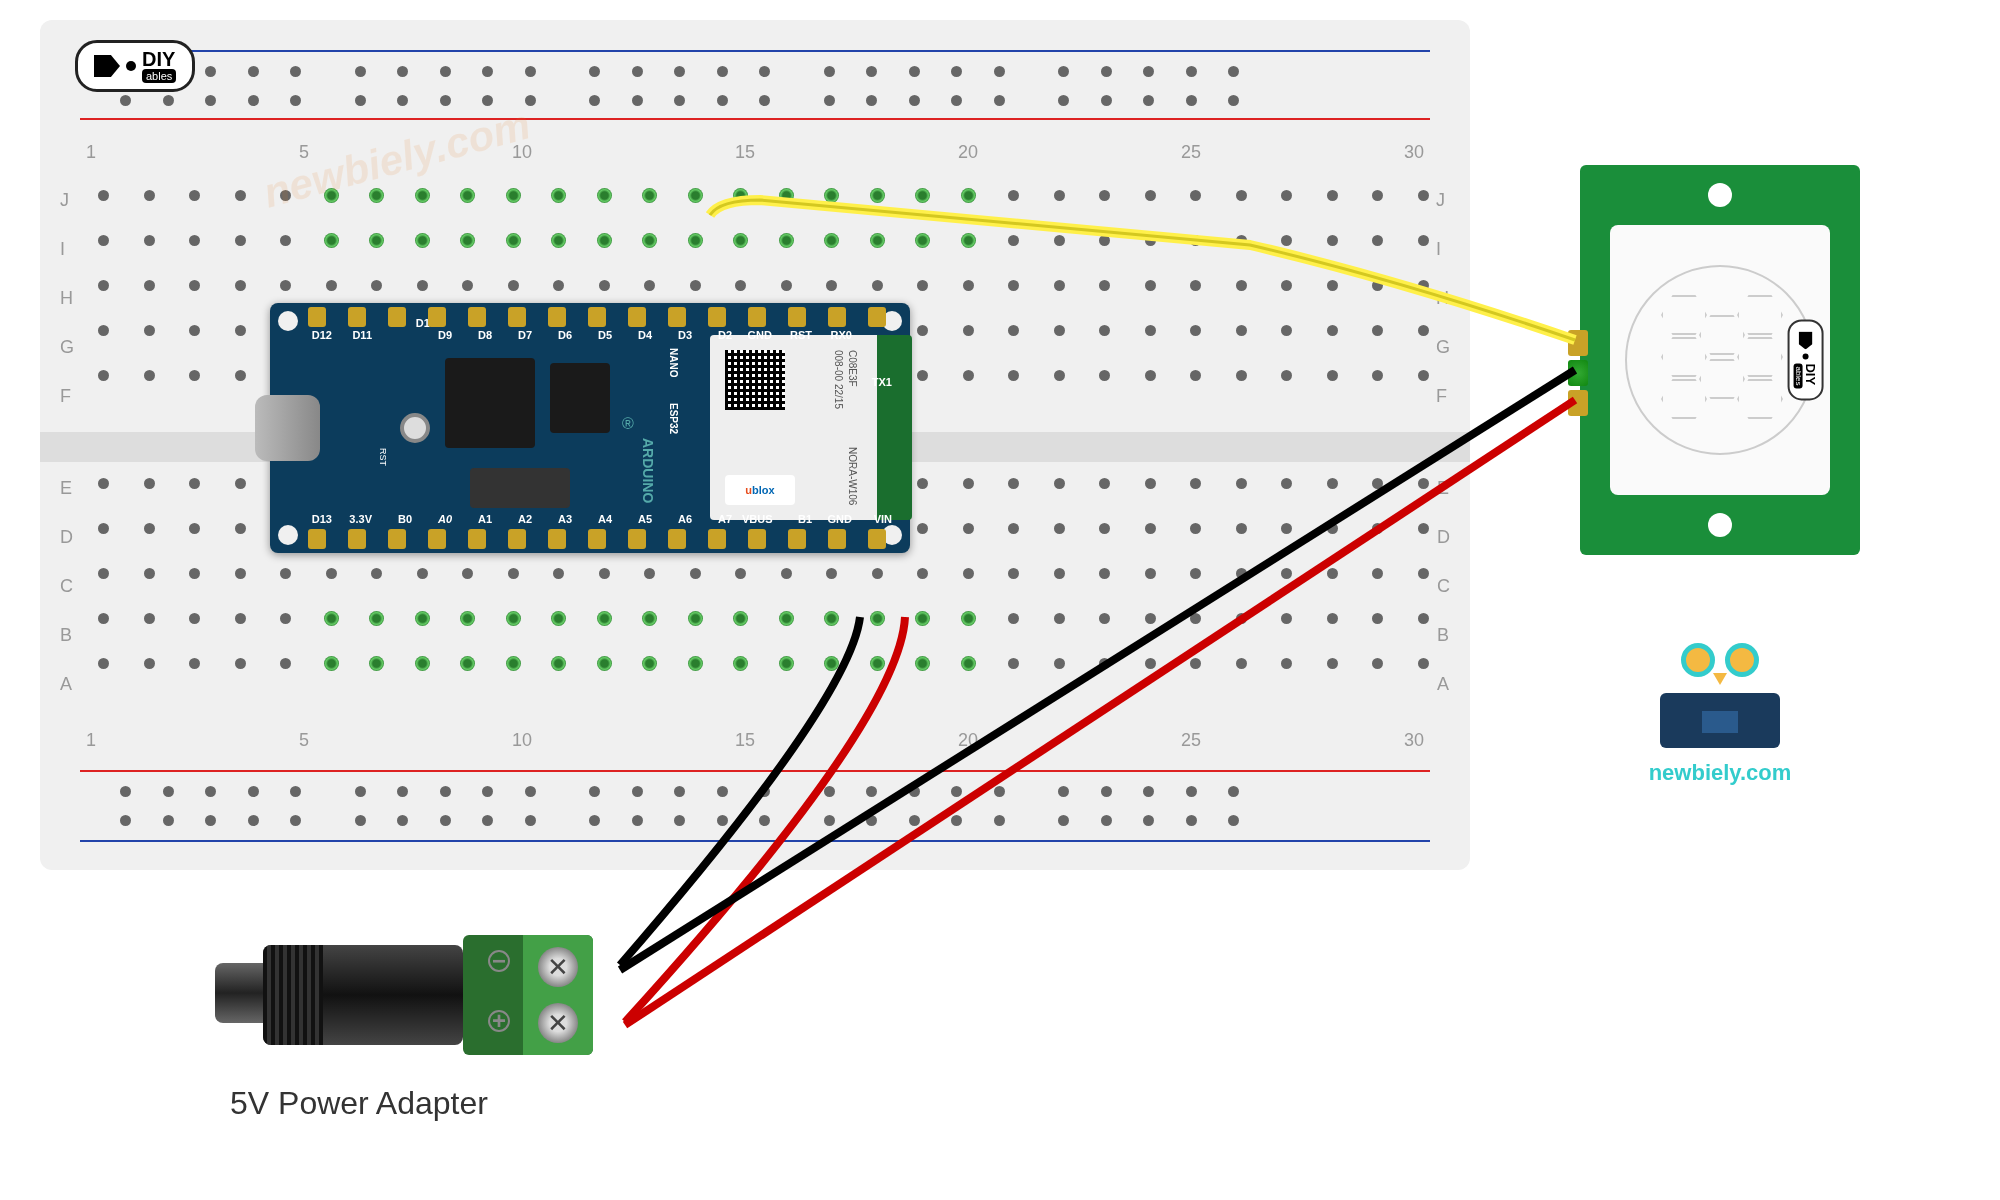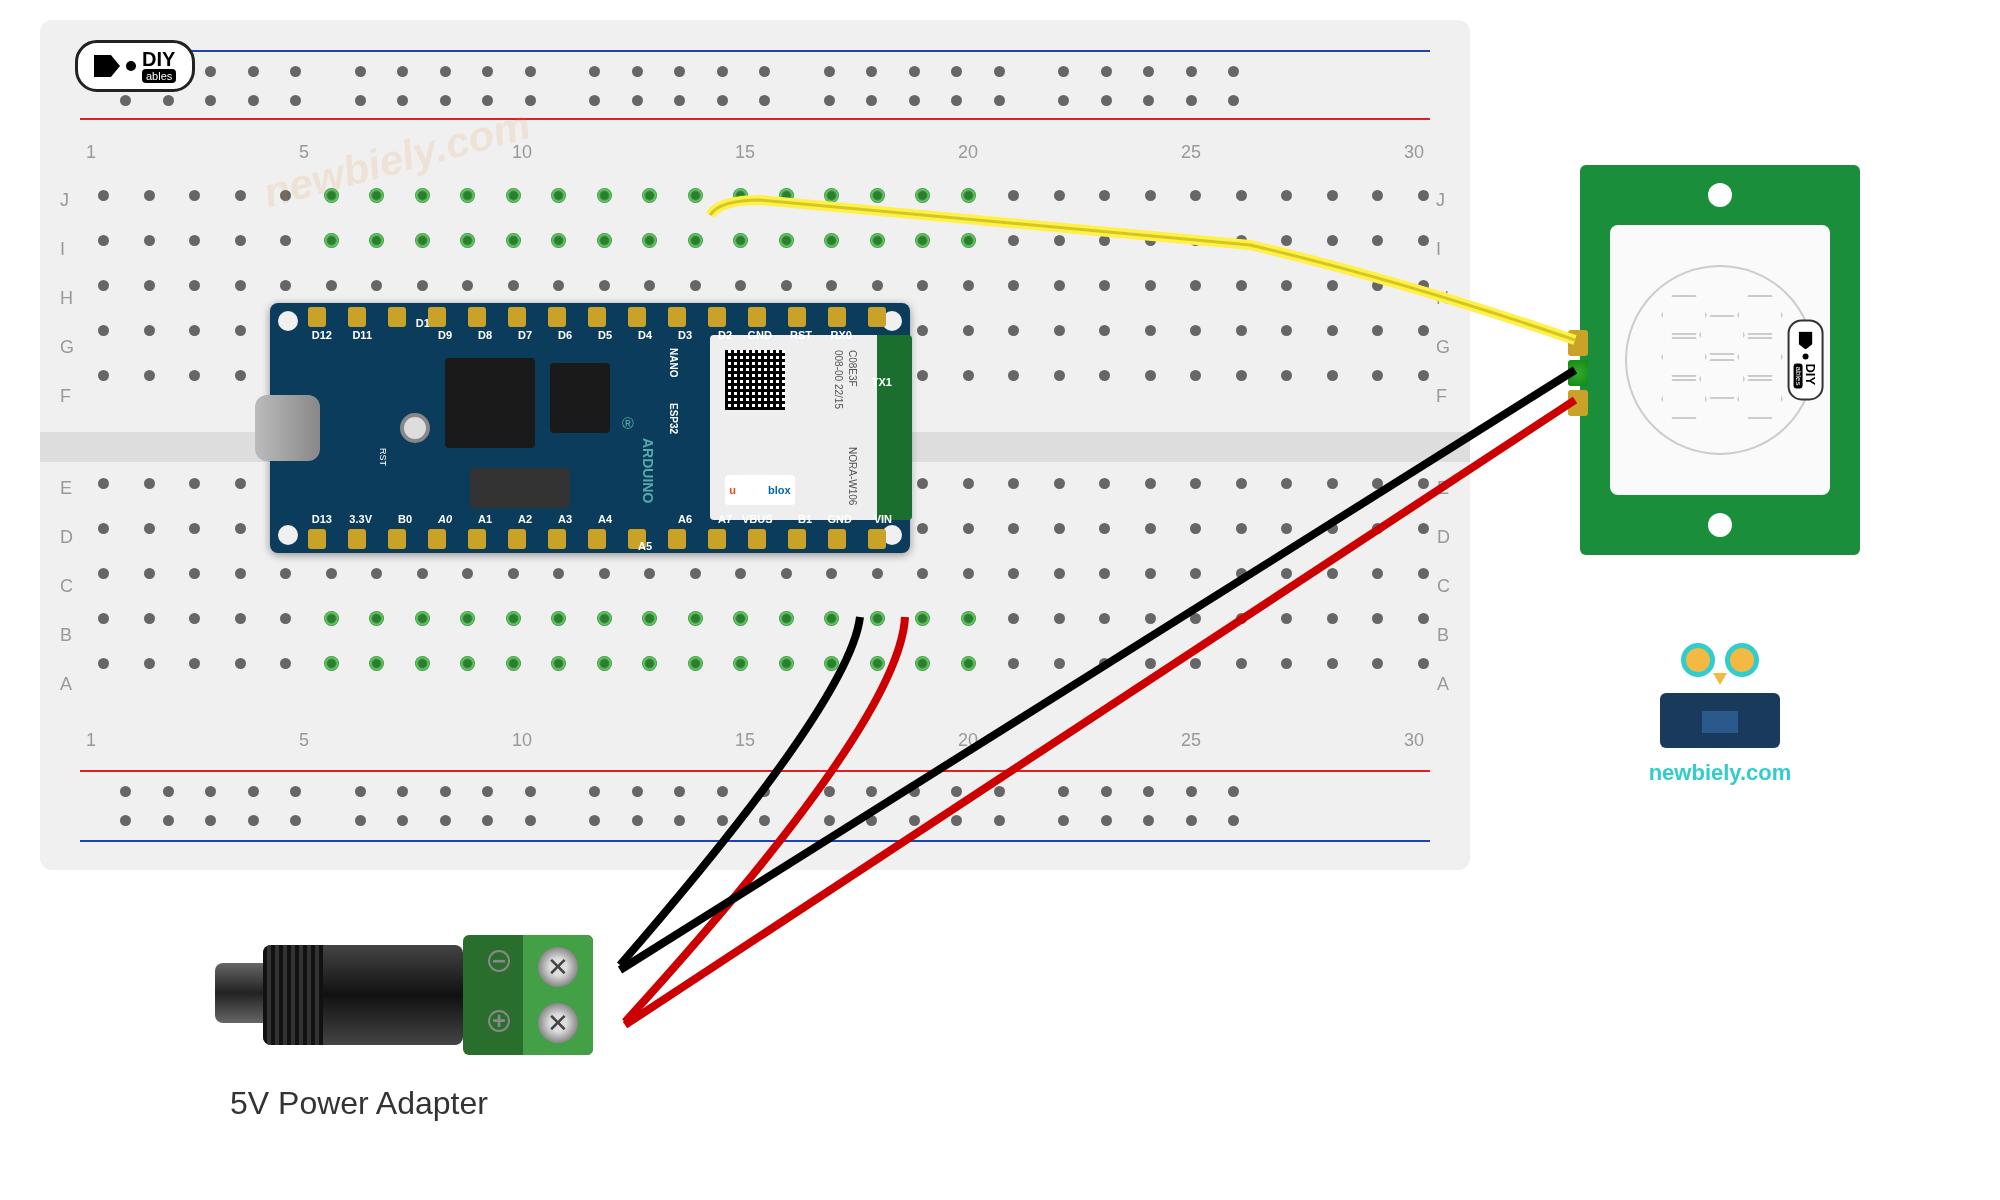--- a/index.html
+++ b/index.html
@@ -97,21 +97,21 @@
   width: 70px; height: 30px;
   background: #fff;
   border-radius: 4px;
   display: flex;
   align-items: center;
   justify-content: center;
   font-size: 11px;
   font-weight: bold;
 }
 .ublox-logo .u { color: #e74c1c; }
-.ublox-logo .blox { color: #0066b3; padding-left: 32px; }
+.ublox-logo .blox { color: #0066b3; }
 .module-text {
   position: absolute;
   color: #555;
   font-size: 10px;
   writing-mode: vertical-rl;
 }
 .pin-label {
   position: absolute;
   color: #fff;
   font-size: 11px;
@@ -967,21 +967,21 @@
       <div class="pin-label" style="left: 152px; top: 210px; font-style: italic;">A0</div>
       <div class="pin-pad" style="left: 198px; top: 226px;"></div>
       <div class="pin-label" style="left: 192px; top: 210px;">A1</div>
       <div class="pin-pad" style="left: 238px; top: 226px;"></div>
       <div class="pin-label" style="left: 232px; top: 210px;">A2</div>
       <div class="pin-pad" style="left: 278px; top: 226px;"></div>
       <div class="pin-label" style="left: 272px; top: 210px;">A3</div>
       <div class="pin-pad" style="left: 318px; top: 226px;"></div>
       <div class="pin-label" style="left: 312px; top: 210px;">A4</div>
       <div class="pin-pad" style="left: 358px; top: 226px;"></div>
-      <div class="pin-label" style="left: 352px; top: 210px; margin-top: 27px;">A5</div>
+      <div class="pin-label" style="left: 352px; top: 210px;">A5</div>
       <div class="pin-pad" style="left: 398px; top: 226px;"></div>
       <div class="pin-label" style="left: 392px; top: 210px;">A6</div>
       <div class="pin-pad" style="left: 438px; top: 226px;"></div>
       <div class="pin-label" style="left: 432px; top: 210px;">A7</div>
       <div class="pin-pad" style="left: 478px; top: 226px;"></div>
       <div class="pin-label" style="left: 472px; top: 210px;">VBUS</div>
       <div class="pin-pad" style="left: 518px; top: 226px;"></div>
       <div class="pin-label" style="left: 512px; top: 210px;">B1</div>
       <div class="pin-pad" style="left: 558px; top: 226px;"></div>
       <div class="pin-label" style="left: 552px; top: 210px;">GND</div>

